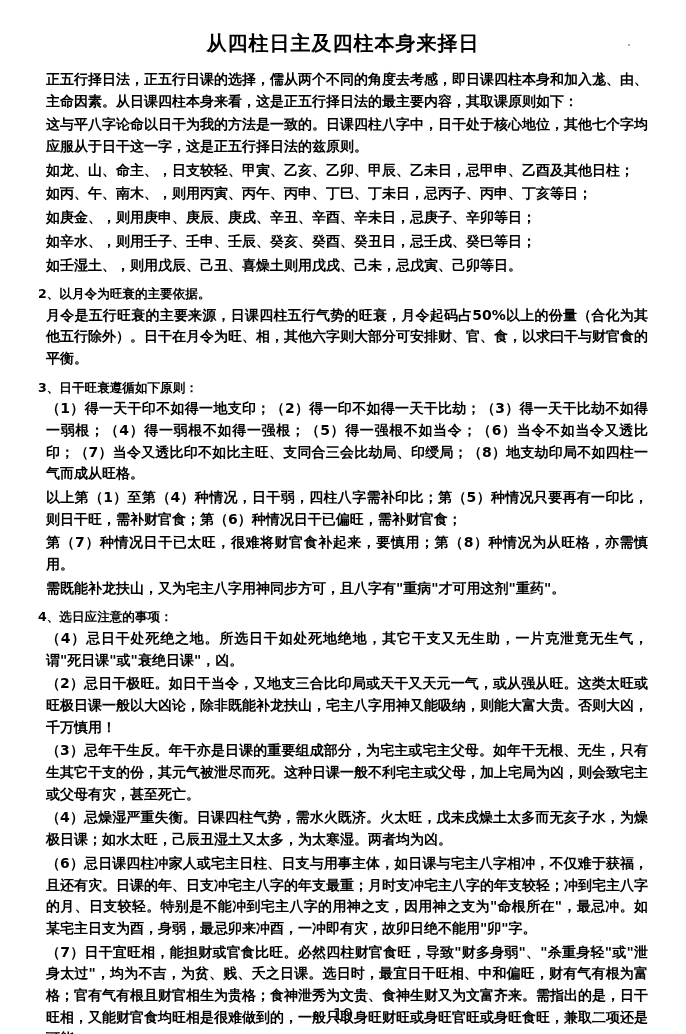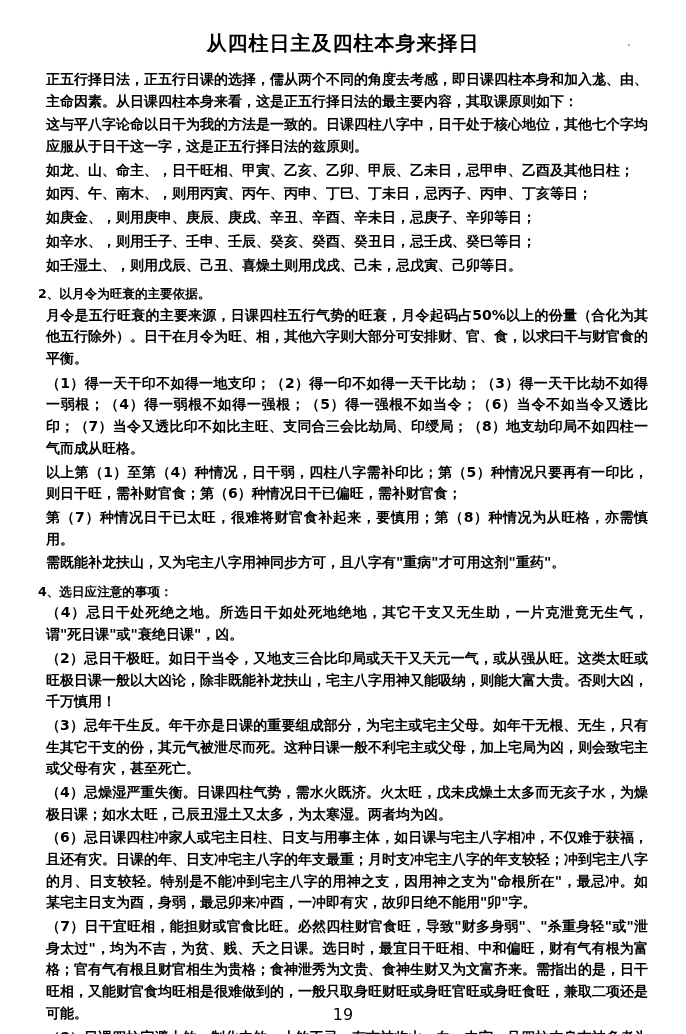--- a/index.html
+++ b/index.html
@@ -69,33 +69,34 @@
 <body>
 
 <div class="page">
 
   <h1 class="doc-title">从四柱日主及四柱本身来择日</h1>
 
   <p class="para">正五行择日法，正五行日课的选择，儒从两个不同的角度去考感，即日课四柱本身和加入尨、由、主命因素。从日课四柱本身来看，这是正五行择日法的最主要内容，其取课原则如下：</p>
 
   <div class="block">
     <p class="para">这与平八字论命以日干为我的方法是一致的。日课四柱八字中，日干处于核心地位，其他七个字均应服从于日干这一字，这是正五行择日法的兹原则。</p>
-    <p class="para">如龙、山、命主、，日干旺相、甲寅、乙亥、乙卯、甲辰、乙未日，忌甲申、乙酉及其他日柱；</p>
+    <p class="para">如龙、山、命主、，日支较轻、甲寅、乙亥、乙卯、甲辰、乙未日，忌甲申、乙酉及其他日柱；</p>
     <p class="para">如丙、午、南木、，则用丙寅、丙午、丙申、丁巳、丁未日，忌丙子、丙申、丁亥等日；</p>
     <p class="para">如庚金、，则用庚申、庚辰、庚戌、辛丑、辛酉、辛未日，忌庚子、辛卯等日；</p>
     <p class="para">如辛水、，则用壬子、壬申、壬辰、癸亥、癸酉、癸丑日，忌壬戌、癸巳等日；</p>
     <p class="para">如壬湿土、，则用戊辰、己丑、喜燥土则用戊戌、己未，忌戊寅、己卯等日。</p>
   </div>
 
   <div class="block">
     <div class="section-head">2、以月令为旺衰的主要依据。</div>
     <p class="para">月令是五行旺衰的主要来源，日课四柱五行气势的旺衰，月令起码占50%以上的份量（合化为其他五行除外）。日干在月令为旺、相，其他六字则大部分可安排财、官、食，以求曰干与财官食的平衡。</p>
   </div>
 
   <div class="block">
+    <div class="section-head">3、日干旺衰遵循如下原则：</div>
     <p class="para">（1）得一天干印不如得一地支印；（2）得一印不如得一天干比劫；（3）得一天干比劫不如得一弱根；（4）得一弱根不如得一强根；（5）得一强根不如当令；（6）当令不如当令又透比印；（7）当令又透比印不如比主旺、支同合三会比劫局、印绶局；（8）地支劫印局不如四柱一气而成从旺格。</p>
     <p class="para">以上第（1）至第（4）种情况，日干弱，四柱八字需补印比；第（5）种情况只要再有一印比，则日干旺，需补财官食；第（6）种情况日干已偏旺，需补财官食；</p>
     <p class="para">第（7）种情况日干已太旺，很难将财官食补起来，要慎用；第（8）种情况为从旺格，亦需慎用。</p>
     <p class="para">需既能补龙扶山，又为宅主八字用神同步方可，且八字有"重病"才可用这剂"重药"。</p>
   </div>
 
   <div class="block">
     <div class="section-head">4、选日应注意的事项：</div>
     <p class="para">（4）忌日干处死绝之地。所选日干如处死地绝地，其它干支又无生助，一片克泄竟无生气，谓"死日课"或"衰绝日课"，凶。</p>
     <p class="para">（2）忌日干极旺。如日干当令，又地支三合比印局或天干又天元一气，或从强从旺。这类太旺或旺极日课一般以大凶论，除非既能补龙扶山，宅主八字用神又能吸纳，则能大富大贵。否则大凶，千万慎用！</p>

